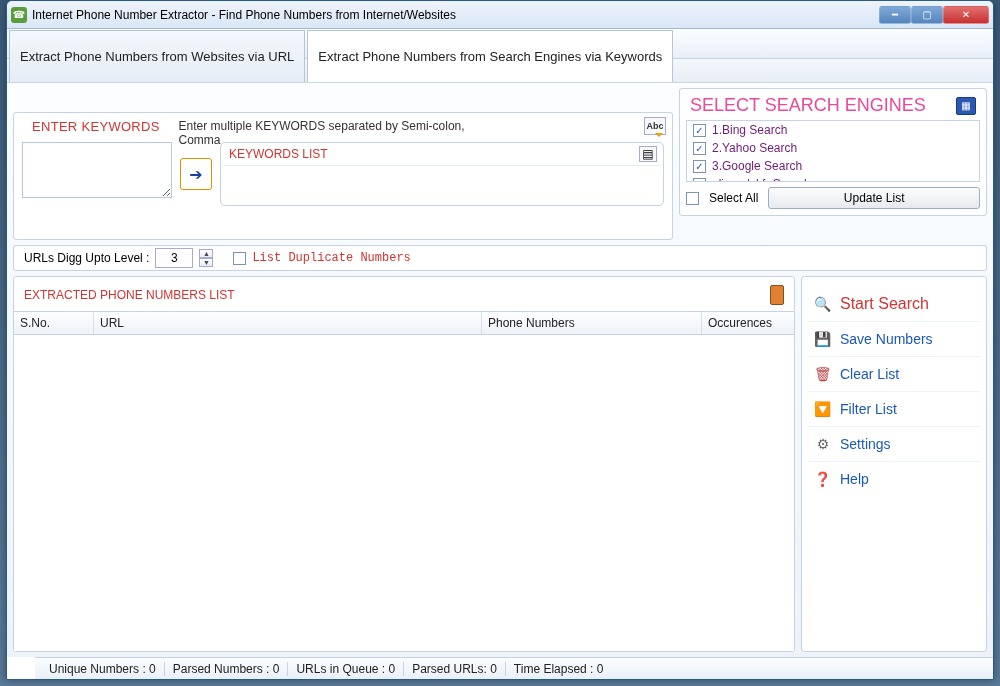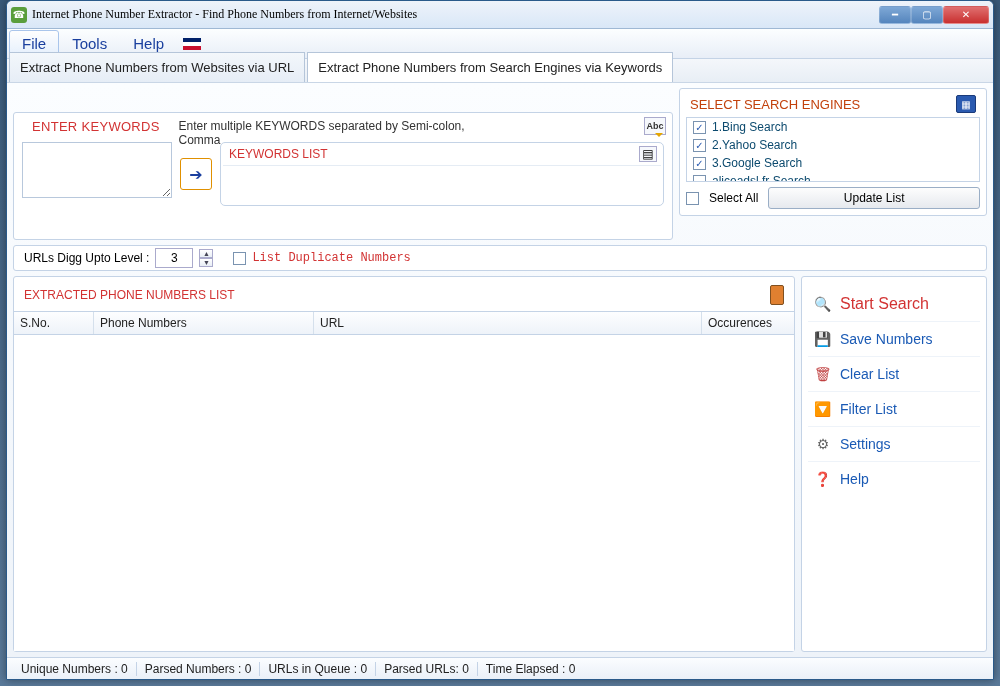--- a/index.html
+++ b/index.html
@@ -1,33 +1,33 @@
 <!DOCTYPE html>
 <html><head>
 <meta charset="utf-8">
 <style>
   * { box-sizing: border-box; margin: 0; padding: 0; font-family: "Segoe UI", Tahoma, sans-serif; font-size: 12px; }
   html, body { width: 1000px; height: 686px; overflow: hidden; background: linear-gradient(#3a5a7a,#5a7a9a); }
   .window { position: absolute; left: 6px; top: 0; width: 988px; height: 680px; background: #fff; border: 1px solid #2a5a8a; border-radius: 6px 6px 0 0; box-shadow: 0 0 8px rgba(0,0,0,.4); display: flex; flex-direction: column; }
   .titlebar { height: 28px; background: linear-gradient(#eef3fa,#d9e7f7); border-bottom: 1px solid #9fb8d4; display:flex; align-items:center; padding:0 4px; border-radius:6px 6px 0 0;}
   .titlebar-icon { width:16px;height:16px;background:#5a9e3c;border-radius:3px;display:flex;align-items:center;justify-content:center;color:#fff;font-size:10px;margin-right:5px;}
-  .titlebar-text { color:#000; font-size:12px; flex:1;font-family:Liberation Serif, serif; }
+  .titlebar-text { color:#000; font-size:12px; flex:1; }
   .win-btns { display:flex; gap:0;}
   .win-btn { width:32px;height:18px;border:1px solid #fff3;display:flex;align-items:center;justify-content:center;font-size:10px;color:#fff;border-radius:3px;}
   .win-min{background:linear-gradient(#7ea8d6,#5585bd);}
   .win-max{background:linear-gradient(#7ea8d6,#5585bd);}
   .win-close{width:46px;background:linear-gradient(#e07070,#c83030);}
 
   .menubar { height:30px; background:linear-gradient(#fcfeff,#e8eef7); border-bottom:1px solid #c4d3e6; display:flex; align-items:center; padding:0 2px; gap:0;}
   .menu-item { padding:4px 12px; font-size:15px; color:#1a3f9e; cursor:pointer; border:1px solid transparent; border-radius:3px;}
   .menu-item.active { border:1px solid #a9c5eb; background:linear-gradient(#fefefe,#e4effc);}
   .flag{width:18px;height:12px;display:inline-block;margin-left:6px;background:linear-gradient(to bottom,#012169 33%,#fff 33%,#fff 66%,#C8102E 66%);position:relative;}
   
   .tabstrip { height:24px; display:flex; align-items:flex-end; padding:0 2px; background:linear-gradient(#f4f7fb,#e8eef5); border-bottom:1px solid #c9d6e6;}
-  .tab { padding:7px 10px; border:1px solid #b5c5d9; border-bottom:none; background:linear-gradient(#f3f7fb,#e6edf6); margin-right:2px; font-size:13px; color:#222; cursor:pointer; position:relative;}
+  .tab { padding:18px 10px; border:1px solid #b5c5d9; border-bottom:none; background:linear-gradient(#f3f7fb,#e6edf6); margin-right:2px; font-size:13px; color:#222; cursor:pointer; position:relative;}
   .tab.active{ background:#fff; z-index:2;}
 
   .content { flex:1; background:linear-gradient(#fbfdff,#eef3f9); padding:5px 6px; display:flex; flex-direction:column; gap:5px;}
   .top-row{ display:flex; gap:6px;}
   .panel{ border:1px solid #c4d3e6; border-radius:3px; background:#fff; position:relative;}
   .panel-title{ font-size:13px; color:#d23333; font-family:"Segoe UI",Arial; padding:6px 10px 2px; letter-spacing:.3px; display:flex; align-items:center; gap:6px;}
   .panel-hint{ position:absolute; top:6px; left:50%; transform:translateX(-50%); color:#333; font-size:12px;}
   .abc-btn{ position:absolute; top:4px; right:6px; width:22px;height:18px;border:1px solid #aac;background:#f6f8fc;font-size:9px;display:flex;align-items:center;justify-content:center;font-weight:bold;color:#333;}
   .abc-btn::after{content:"";position:absolute;bottom:-7px;right:2px;border:4px solid transparent;border-top-color:#e6a600;}
 
@@ -36,24 +36,24 @@
   .kw-input{ width:150px; height:56px; border:1px solid #b8c8dc; background:#fff;}
   .arrow-btn{ width:32px;height:32px;border:1px solid #e09000;background:#fff;display:flex;align-items:center;justify-content:center;align-self:center;border-radius:3px;cursor:pointer;}
   .arrow-btn span{ font-size:16px;color:#1a3f9e;}
   .kwlist-wrap{ flex:1; border:1px solid #c4d3e6;border-radius:5px;position:relative;}
   .kwlist-title{ font-size:12px;color:#d23333;padding:4px 8px;}
   .kwlist-icon{position:absolute;top:3px;right:6px;width:18px;height:16px;border:1px solid #aac;background:#f6f8fc;display:flex;align-items:center;justify-content:center;}
   .kwlist-body{ height:40px; border-top:1px solid #e5ecf4; margin:0 2px;}
 
   .se-panel{ width:308px; height:128px; padding:0 6px 6px; display:flex;flex-direction:column;}
   .se-title-row{display:flex;align-items:center;justify-content:space-between;padding:6px 4px 4px;}
-  .se-title{ color:#c2410c; font-size:13px;}
+  .se-title{ color:#ec4899; font-size:18px;}
   .se-icon{ width:20px;height:18px;background:#2a5ab0;border:1px solid #1a3a7a;display:flex;align-items:center;justify-content:center;color:#fff;font-size:10px;border-radius:2px;}
   .se-list{ flex:1; border:1px solid #c4d3e6; overflow-y:scroll; background:#fff;}
-  .se-item{ display:flex;align-items:center;gap:6px;padding:2px 6px;font-size:13px;color:#0c4a6e;}
+  .se-item{ display:flex;align-items:center;gap:6px;padding:2px 6px;font-size:13px;color:#701a75;}
   .chk{ width:13px;height:13px;border:1px solid #7a93b0;background:#fff;display:flex;align-items:center;justify-content:center;font-size:10px;color:#2a5ab0;}
   .chk.checked::after{content:"✓";}
   .se-bottom{display:flex;align-items:center;padding-top:5px;gap:10px;}
   .update-btn{ flex:1;height:22px;background:linear-gradient(#fdfdfd,#e6e9ee);border:1px solid #9aaec6;border-radius:3px;font-size:12px;cursor:pointer;display:flex;align-items:center;justify-content:center;}
 
   .options-bar{ border:1px solid #c4d3e6;border-radius:3px;background:#fff;height:26px;display:flex;align-items:center;padding:0 10px;gap:20px;}
   .opt-group{display:flex;align-items:center;gap:6px;}
   .num-input{width:38px;height:20px;border:1px solid #aac;text-align:center;background:#fff;}
   .spinner{width:14px;display:flex;flex-direction:column;}
   .spinner span{height:9px;border:1px solid #aac;background:linear-gradient(#fff,#e8eef5);font-size:7px;line-height:7px;text-align:center;color:#445;cursor:pointer;}
@@ -73,21 +73,21 @@
   .grid-body{flex:1;background:#fff;}
 
   .actions-panel{ width:186px; border:1px solid #c4d3e6;border-radius:3px;background:#fff;padding:10px 6px;}
   .action{ display:flex;align-items:center;gap:8px;padding:8px 6px;cursor:pointer;border-bottom:1px solid #eef3f9;}
   .action:last-child{border-bottom:none;}
   .action-icon{width:18px;height:18px;display:flex;align-items:center;justify-content:center;font-size:14px;}
   .action-label{font-size:14px;color:#1a5ab5;}
   .action.primary .action-label{color:#d23333;font-size:16px;}
   .action.primary .action-icon{color:#5aa0e0;}
 
-  .statusbar{ height:22px;border-top:1px solid #c4d3e6;background:linear-gradient(#fbfdff,#eaf0f8);display:flex;align-items:center;padding:0 6px;font-size:12px;color:#222;}
+  .statusbar{ height:22px;border-top:1px solid #c4d3e6;background:linear-gradient(#fbfdff,#eaf0f8);display:flex;align-items:center;padding:0 6px;font-size:12px;color:#222;margin-left:28px;}
   .status-seg{padding:0 8px;border-right:1px solid #c4d3e6;}
   .status-seg:last-child{border-right:none;}
 </style>
 </head>
 <body>
 
 <div class="window">
 
   <div class="titlebar">
     <div class="titlebar-icon">☎</div>
@@ -178,22 +178,22 @@
     </div>
 
     <div class="bottom-row">
       <div class="results-panel">
         <div class="results-title-row">
           <div class="results-title">EXTRACTED PHONE NUMBERS LIST</div>
           <div class="phone-icon"></div>
         </div>
         <div class="grid-head">
           <div class="gh sno">S.No.</div>
+          <div class="gh url">URL</div>
           <div class="gh pn">Phone Numbers</div>
-          <div class="gh url">URL</div>
           <div class="gh occ">Occurences</div>
         </div>
         <div class="grid-body"></div>
       </div>
 
       <div class="actions-panel">
         <div class="action primary">
           <span class="action-icon">🔍</span>
           <span class="action-label">Start Search</span>
         </div>

